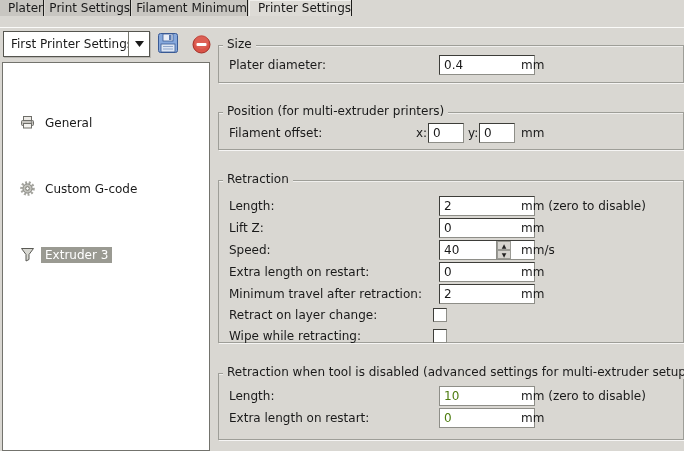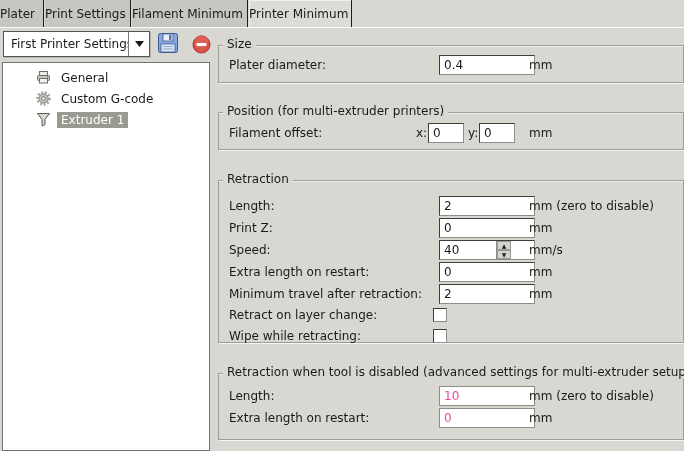--- a/index.html
+++ b/index.html
@@ -2,54 +2,54 @@
 <html><head>
 <meta charset="utf-8">
 <style>
   * { margin:0; padding:0; box-sizing:border-box; }
   html,body { width:684px; height:451px; }
   body { font-family:"DejaVu Sans","Liberation Sans",sans-serif; font-size:12px; color:#1a1a1a; }
   #app { position:relative; width:684px; height:451px; background:#d9d7d2; overflow:hidden; }
 
   
   #tabbar { position:absolute; left:0; top:0; width:684px; height:27px; background:#d9d7d2; }
-  .tab { position:absolute; top:0; height:27px; display:flex; align-items:center; justify-content:flex-start;
+  .tab { position:absolute; top:0; height:16px; display:flex; align-items:center; justify-content:flex-end;
          background:#c8c6c1; border-right:1px solid #1c1c1a; cursor:default; }
   .tab.active { background:#dddbd6; box-shadow:inset 1px 1px 0 #f0efec; }
   #tab-underline { position:absolute; left:0; top:27px; width:684px; height:1px; background:#fbfbf9; }
 
   
   #preset-combo { position:absolute; left:3px; top:31px; width:147px; height:26px; background:#ffffff;
                   border:1px solid #55554f; box-shadow:1px 1px 0 #b9b7b2; }
   #preset-combo .combo-text { position:absolute; left:7px; top:0; width:118px; height:24px; line-height:24px;
                   white-space:nowrap; overflow:hidden; }
   #preset-combo .combo-arrow-box { position:absolute; right:0; top:0; width:21px; height:24px;
                   border-left:1px solid #77776f; display:flex; align-items:center; justify-content:center; }
   .tool-btn { position:absolute; width:24px; height:24px; display:flex; align-items:center; justify-content:center; }
 
   
   #tree { position:absolute; left:2px; top:62px; width:208px; height:389px; background:#ffffff;
           border:1px solid #73736d; padding-top:4px; }
-  .tree-item { display:flex; align-items:center; height:21px; padding-left:32px; cursor:default; }
+  .tree-item { display:flex; align-items:center; height:21px; padding-left:16px; cursor:default;margin-top:45px; }
   .tree-item .ti-icon { width:17px; height:17px; margin-right:5px; flex:0 0 auto; }
   .tree-item .ti-label { padding:1px 4px; }
   .tree-item.selected .ti-label { background:#9a9a92; color:#ffffff; }
 
   
   .groupbox { position:absolute; left:218px; width:466px; border:1px solid #9e9e98;
               box-shadow:1px 1px 0 rgba(255,255,255,0.75), inset 0 1px 0 rgba(255,255,255,0.6);
               background:transparent; }
   .groupbox .legend { position:absolute; top:-9px; left:4px; background:#d9d7d2; padding:0 4px; white-space:nowrap; }
   .row { position:absolute; left:0; right:0; height:20px; line-height:20px; }
   .row .lbl  { position:absolute; left:10px; white-space:nowrap; }
-  .row .unit { position:absolute; left:302px; white-space:nowrap;margin-left:8px; }
+  .row .unit { position:absolute; left:302px; white-space:nowrap; }
   .txt { position:absolute; left:220px; top:0; width:96px; height:20px; background:#ffffff;
          border:1px solid #3d3d39; border-bottom-color:#8e8e88; border-right-color:#8e8e88;
          font-family:"DejaVu Sans","Liberation Sans",sans-serif; font-size:12px; padding:1px 4px; color:#1a1a1a; }
-  .txt.disabled { color:#ec4899; border-color:#8e8e88; }
+  .txt.disabled { color:#4d7c0f; border-color:#8e8e88; }
   .txt.spin-host { padding-right:18px; }
   .spinner { position:absolute; left:277px; top:1px; width:15px; height:18px; border-left:1px solid #8e8e88;
              display:flex; flex-direction:column; }
   .spin-btn { flex:1; background:#d6d4cf; border:1px solid #9a9a94; display:flex; align-items:center;
               justify-content:center; font-size:6px; line-height:6px; color:#222; }
   .chk { position:absolute; left:214px; top:3px; width:14px; height:14px; background:#ffffff;
          border:1px solid #3d3d39; border-bottom-color:#8e8e88; border-right-color:#8e8e88; }
 
   .xlbl { position:absolute; white-space:nowrap; }
   .txt.small { width:36px; }
@@ -63,21 +63,21 @@
     <div class="tab" style="left:0;width:44px;">
       <span>Plater</span>
     </div>
     <div class="tab" style="left:45px;width:86px;">
       <span>Print Settings</span>
     </div>
     <div class="tab" style="left:132px;width:116px;">
       <span>Filament Minimum</span>
     </div>
     <div class="tab active" style="left:249px;width:103px;">
-      <span>Printer Minimum</span>
+      <span>Printer Settings</span>
     </div>
     <div id="tab-underline"></div>
   </div>
 
   <div id="preset-combo">
     <span class="combo-text">First Printer Settings</span>
     <span class="combo-arrow-box">
       <svg width="9" height="6" viewBox="0 0 9 6">
           <path d="M0,0 L9,0 L4.5,6 Z" fill="#1a1a1a"></path>
         </svg>
@@ -128,21 +128,21 @@
         </svg>
       </span>
       <span class="ti-label">Custom G-code</span>
     </div>
     <div class="tree-item selected">
       <span class="ti-icon">
         <svg width="17" height="17" viewBox="0 0 17 17">
           <path d="M2.5,2.5 L14.5,2.5 L10,8.5 L10,13.5 L7,15 L7,8.5 Z" fill="#d8d8d2" stroke="#5a5a55"></path>
         </svg>
       </span>
-      <span class="ti-label">Extruder 1</span>
+      <span class="ti-label">Extruder 3</span>
     </div>
   </div>
 
   <div class="groupbox" style="top:45px;height:38px;">
     <span class="legend">Size</span>
     <div class="row" style="top:9px;">
       <span class="lbl">Plater diameter:</span>
       <input class="txt" value="0.4" style="">
       <span class="unit">mm</span>
     </div>
@@ -163,21 +163,21 @@
   <div class="groupbox" style="top:180px;height:163px;">
     <span class="legend">Retraction</span>
 
     <div class="row" style="top:15px;">
       <span class="lbl">Length:</span>
       <input class="txt" value="2" style="">
       <span class="unit">mm (zero to disable)</span>
     </div>
 
     <div class="row" style="top:37px;">
-      <span class="lbl">Print Z:</span>
+      <span class="lbl">Lift Z:</span>
       <input class="txt" value="0" style="">
       <span class="unit">mm</span>
     </div>
 
     <div class="row" style="top:59px;">
       <span class="lbl">Speed:</span>
       <input class="txt spin-host" value="40" style="">
       <span class="spinner">
         <span class="spin-btn">▲</span>
         <span class="spin-btn">▼</span>

